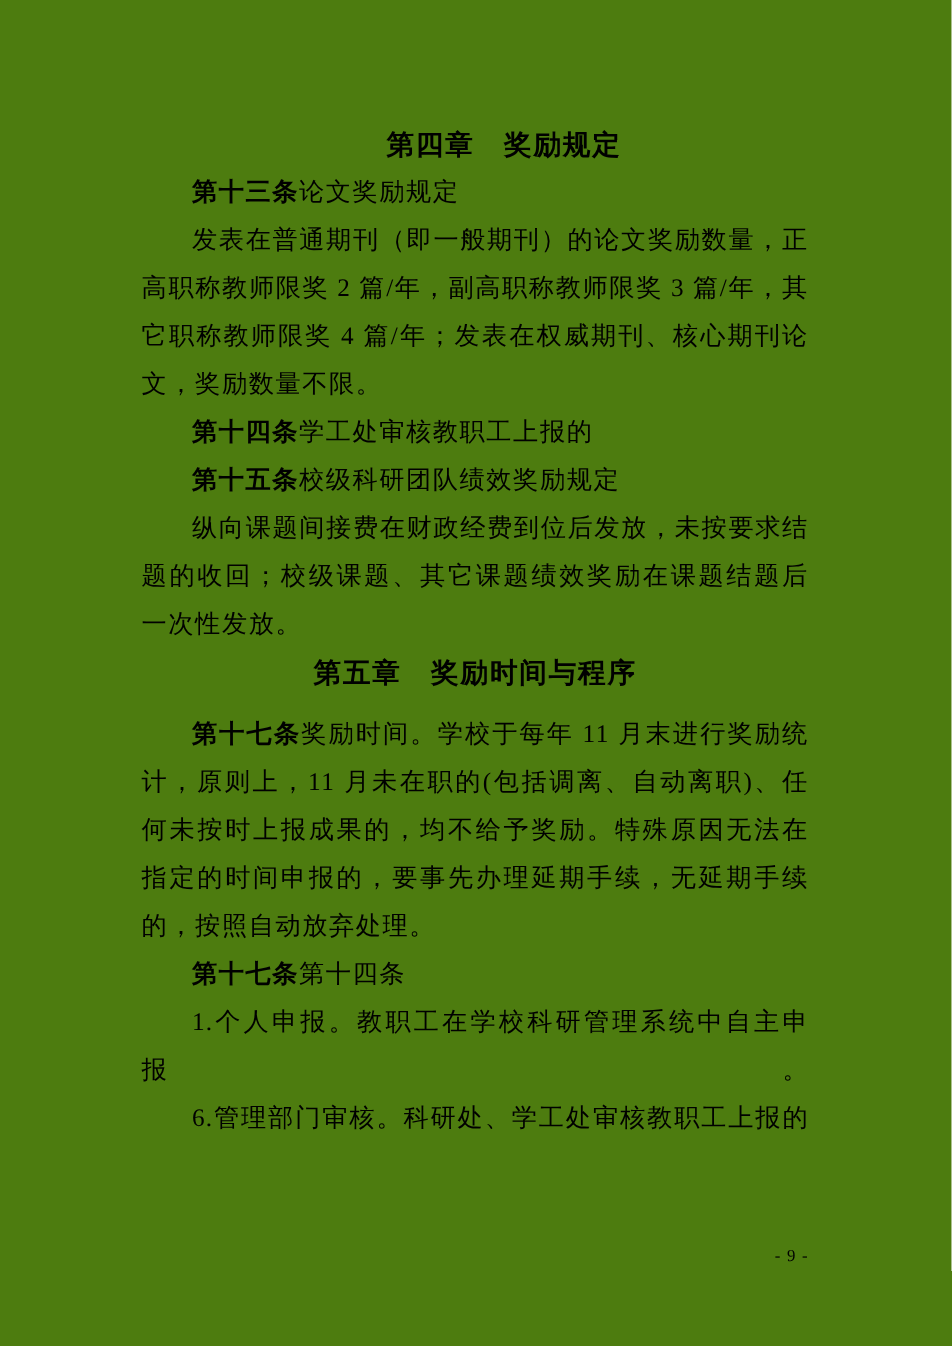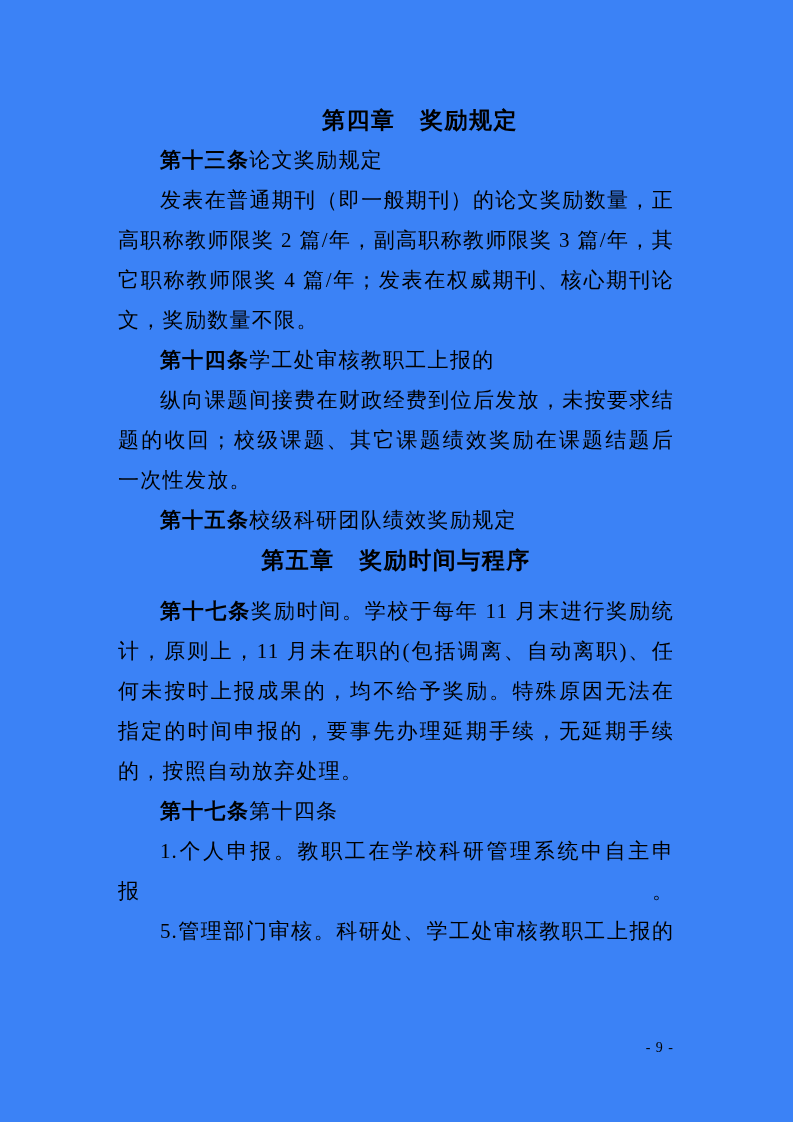--- a/index.html
+++ b/index.html
@@ -1,21 +1,21 @@
 <!DOCTYPE html>
 <html><head>
 <meta charset="utf-8">
 <style>
   * { margin: 0; padding: 0; box-sizing: border-box; }
   html, body { background: #ffffff; }
   .page {
     position: relative;
     width: 793px;
     height: 1122px;
-    background: #3b82f6;
+    background: #4d7c0f;
     color: #000000;
     font-family: "Liberation Serif", "DejaVu Serif", serif;
     overflow: hidden;
   }
   .content {
     position: absolute;
     left: 118px;
     top: 100px;
     width: 556px;
   }
@@ -64,31 +64,31 @@
   <div class="content">
 
     <h2 class="para chapter chapter-4">第四章　奖励规定</h2>
 
     <p class="para"><b class="art-label">第十三条</b><span>论文奖励规定</span></p>
 
     <p class="para">发表在普通期刊（即一般期刊）的论文奖励数量，正高职称教师限奖 2 篇/年，副高职称教师限奖 3 篇/年，其它职称教师限奖 4 篇/年；发表在权威期刊、核心期刊论文，奖励数量不限。</p>
 
     <p class="para"><b class="art-label">第十四条</b><span>学工处审核教职工上报的</span></p>
 
+    <p class="para"><b class="art-label">第十五条</b><span>校级科研团队绩效奖励规定</span></p>
+
     <p class="para">纵向课题间接费在财政经费到位后发放，未按要求结题的收回；校级课题、其它课题绩效奖励在课题结题后一次性发放。</p>
-
-    <p class="para"><b class="art-label">第十五条</b><span>校级科研团队绩效奖励规定</span></p>
 
 
     <h2 class="para chapter chapter-5">第五章　奖励时间与程序</h2>
 
     <p class="para"><b class="art-label">第十七条</b><span>奖励时间。学校于每年 11 月末进行奖励统计，原则上，11 月未在职的(包括调离、自动离职)、任何未按时上报成果的，均不给予奖励。特殊原因无法在指定的时间申报的，要事先办理延期手续，无延期手续的，按照自动放弃处理。</span></p>
 
     <p class="para"><b class="art-label">第十七条</b><span>第十四条</span></p>
 
     <p class="para list-para">1.个人申报。教职工在学校科研管理系统中自主申报。</p>
 
-    <p class="para list-para">5.管理部门审核。科研处、学工处审核教职工上报的</p>
+    <p class="para list-para">6.管理部门审核。科研处、学工处审核教职工上报的</p>
 
   </div>
 
   <div class="page-number">- 9 -</div>
 </div>
 
 </body></html>

